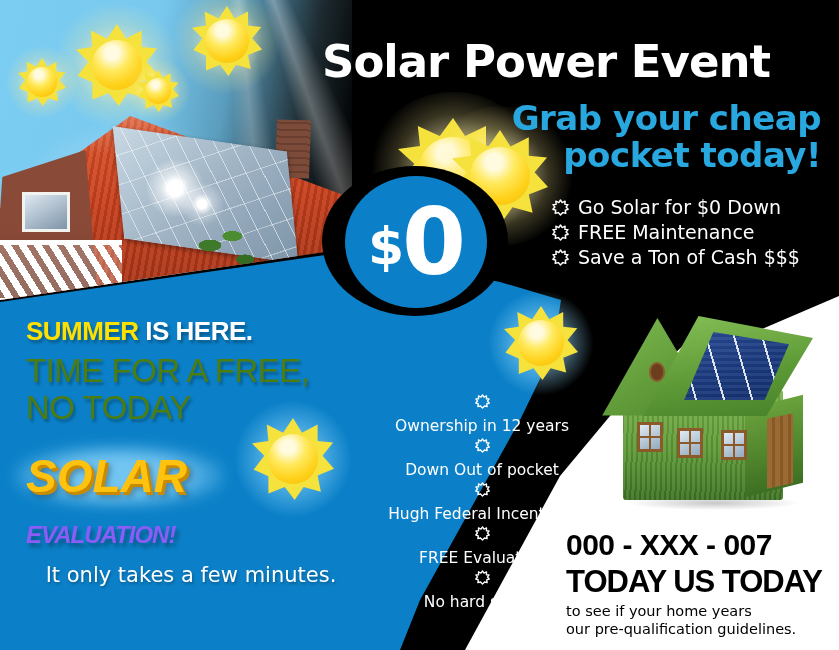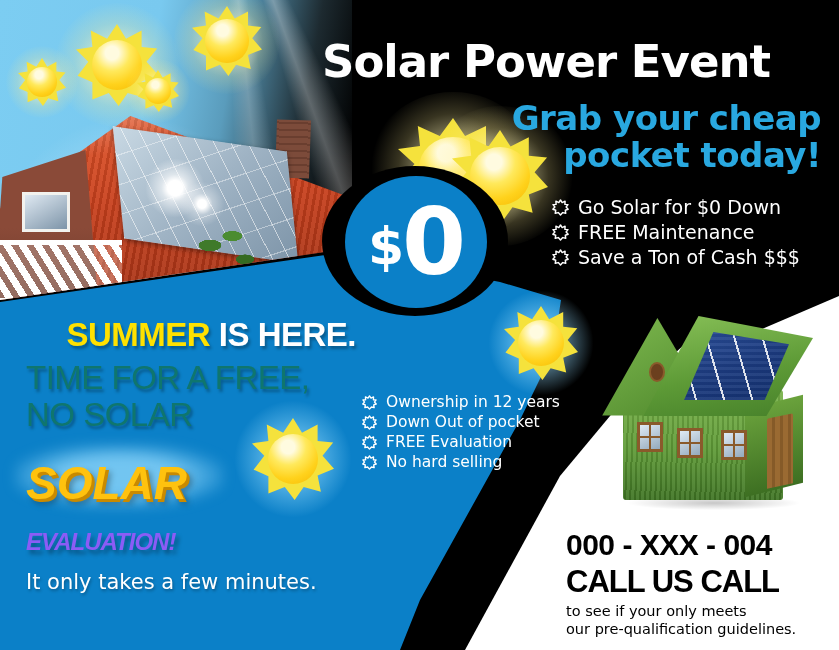--- a/index.html
+++ b/index.html
@@ -218,38 +218,37 @@
   }
   .bullets-top li{ margin-bottom:3px; }
 
   .bullets-mid{
     position:absolute; left:362px; top:394px; width:240px;
     color:#ffffff;
     font-family:"DejaVu Sans", sans-serif;
     font-weight:400;
     font-size:15.5px;
   }
-  .bullets-mid li{ margin-bottom:2px; }
+  .bullets-mid li{ margin-bottom:2px;flex-direction:column; }
   .bullets-mid .sun-bullet{ width:15px; height:15px; }
   .bullets-mid .sun-bullet svg{ width:15px; height:15px; }
 
   
   .copy{ position:absolute; left:26px; top:318px; width:330px; }
   .line-summer{
     font-family:"Liberation Sans", sans-serif;
-    font-weight:700; font-size:33px; letter-spacing:-.5px;
+    font-weight:700; font-size:26px; letter-spacing:-.5px;
     line-height:1;
     white-space:nowrap;
     text-shadow:2px 3px 3px rgba(0,0,0,.30);
-    text-align:right;
   }
   .line-summer .y{ color:#ffe100; }
   .line-summer .w{ color:#ffffff; }
   .line-2, .line-3{
-    color:#0f766e;
+    color:#4d7c0f;
     font-family:"Liberation Sans", sans-serif;
     font-weight:400; font-size:33px; line-height:1.12;
     letter-spacing:-.5px;
     text-shadow:2px 3px 3px rgba(0,0,0,.30);
   }
   .line-2{ margin-top:9px; }
   .word-solar{
     position:relative;
     display:inline-block;
     margin-top:22px;
@@ -272,20 +271,21 @@
     font-style:italic; font-weight:700;
     font-size:24px; letter-spacing:-1px;
     text-shadow:3px 4px 4px rgba(0,0,0,.35);
   }
   .line-minutes{
     display:block; margin-top:14px;
     color:#ffffff;
     font-family:"DejaVu Sans", sans-serif;
     font-weight:400; font-size:21px;
     text-shadow:1px 2px 3px rgba(0,0,0,.30);
+    text-align:center;
   }
 
   
   .house{ position:absolute; left:595px; top:310px; width:236px; height:210px; }
   .h-body{
     position:absolute; left:28px; top:80px; width:160px; height:110px;
     background:
       repeating-linear-gradient(92deg, rgba(0,0,0,.10) 0 2px, rgba(255,255,255,.07) 2px 5px),
       linear-gradient(180deg,#79b34a 0%, #5e9a36 55%, #3f7424 100%);
     border-radius:3px;
@@ -478,59 +478,67 @@
           </svg>
       </span>
       <span>Down Out of pocket</span>
     </li>
     <li>
       <span class="sun-bullet">
         <svg viewBox="0 0 20 20">
             <path d="M10 1.2 L12 4.2 L15.4 2.6 L15.2 6.3 L18.8 6.6 L16.6 9.4 L19 12 L15.6 13.2 L16.2 16.8 L12.6 16 L10 18.8 L7.4 16 L3.8 16.8 L4.4 13.2 L1 12 L3.4 9.4 L1.2 6.6 L4.8 6.3 L4.6 2.6 L8 4.2 Z" fill="none" stroke="#ffffff" stroke-width="1.8" stroke-linejoin="round"></path>
           </svg>
       </span>
+      <span>Hugh Federal Incentives</span>
+    </li>
+    <li>
+      <span class="sun-bullet">
+        <svg viewBox="0 0 20 20">
+            <path d="M10 1.2 L12 4.2 L15.4 2.6 L15.2 6.3 L18.8 6.6 L16.6 9.4 L19 12 L15.6 13.2 L16.2 16.8 L12.6 16 L10 18.8 L7.4 16 L3.8 16.8 L4.4 13.2 L1 12 L3.4 9.4 L1.2 6.6 L4.8 6.3 L4.6 2.6 L8 4.2 Z" fill="none" stroke="#ffffff" stroke-width="1.8" stroke-linejoin="round"></path>
+          </svg>
+      </span>
       <span>FREE Evaluation</span>
     </li>
     <li>
       <span class="sun-bullet">
         <svg viewBox="0 0 20 20">
             <path d="M10 1.2 L12 4.2 L15.4 2.6 L15.2 6.3 L18.8 6.6 L16.6 9.4 L19 12 L15.6 13.2 L16.2 16.8 L12.6 16 L10 18.8 L7.4 16 L3.8 16.8 L4.4 13.2 L1 12 L3.4 9.4 L1.2 6.6 L4.8 6.3 L4.6 2.6 L8 4.2 Z" fill="none" stroke="#ffffff" stroke-width="1.8" stroke-linejoin="round"></path>
           </svg>
       </span>
       <span>No hard selling</span>
     </li>
   </ul>
 
   <div class="copy">
     <div class="line-summer">
       <span class="y">SUMMER</span><span class="w"> IS HERE.</span>
     </div>
     <div class="line-2">TIME FOR A FREE,</div>
-    <div class="line-3">NO SOLAR</div>
+    <div class="line-3">NO TODAY</div>
     <span class="word-solar">SOLAR</span>
     <span class="word-eval">EVALUATION!</span>
     <span class="line-minutes">It only takes a few minutes.</span>
   </div>
 
   <div class="house">
     <div class="h-shadow"></div>
     <div class="h-body"></div>
     <div class="h-side"></div>
     <div class="h-roof-left"></div>
     <div class="h-roof"></div>
     <div class="h-solar"></div>
     <div class="h-oculus"></div>
     <div class="h-window" style="left:42px;top:112px;"></div>
     <div class="h-window" style="left:82px;top:118px;"></div>
     <div class="h-window" style="left:126px;top:120px;"></div>
     <div class="h-door"></div>
   </div>
 
   <div class="contact">
-    <div class="phone">000 - XXX - 004</div>
-    <div class="call">CALL US CALL</div>
+    <div class="phone">000 - XXX - 007</div>
+    <div class="call">TODAY US TODAY</div>
     <div class="fine">
-      <div>to see if your only meets</div>
+      <div>to see if your home years</div>
       <div>our pre-qualification guidelines.</div>
     </div>
   </div>
 
 </div>
 
 </body></html>

